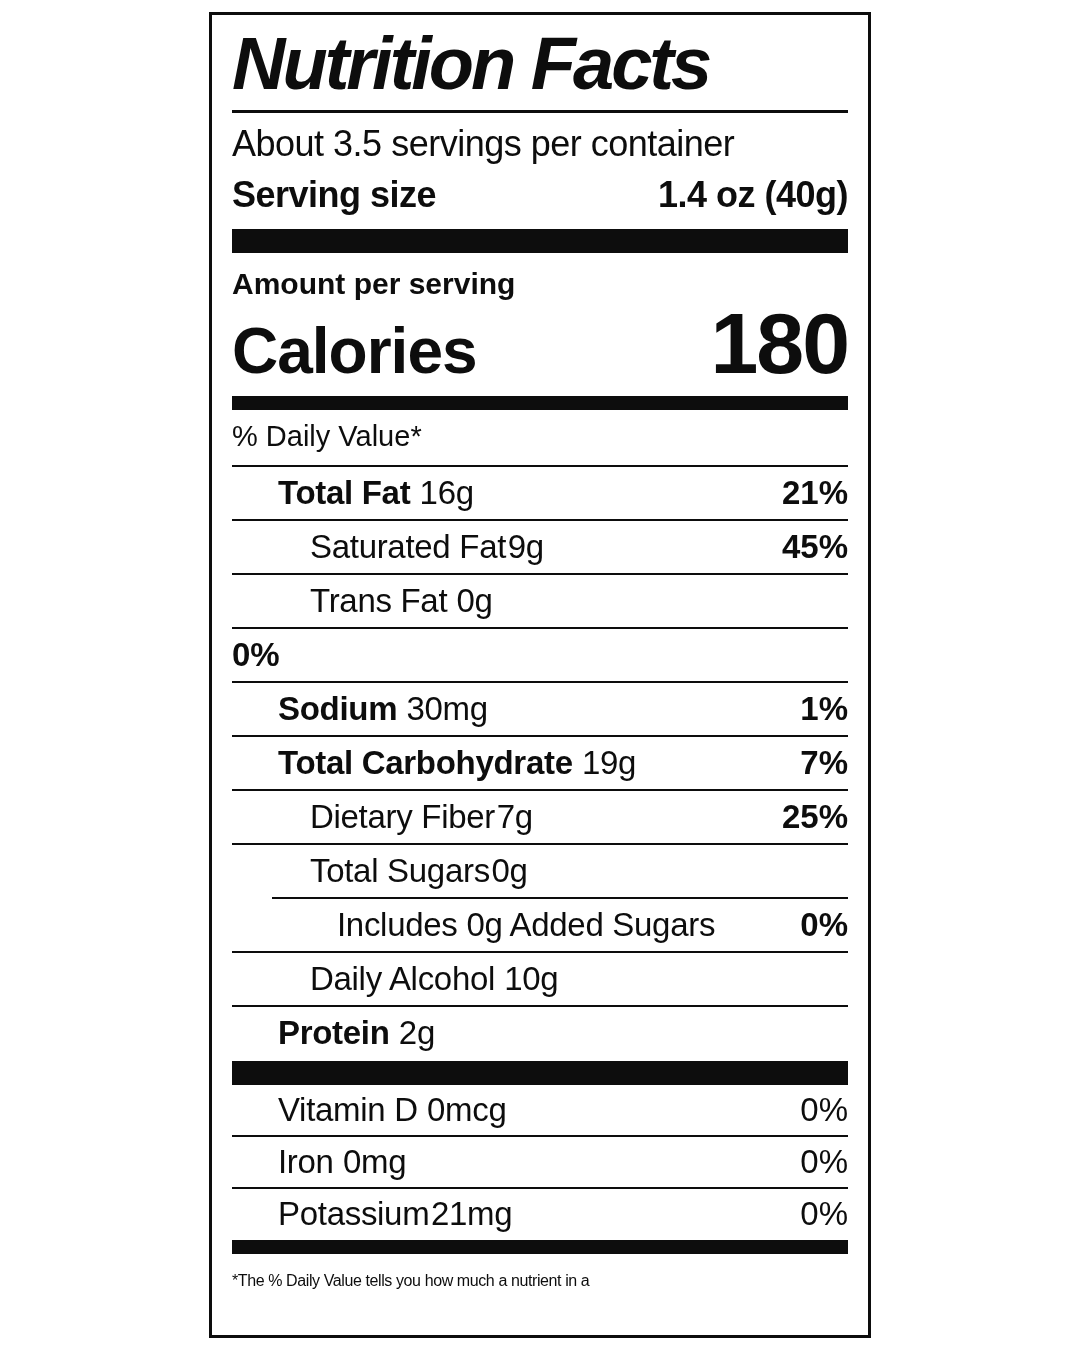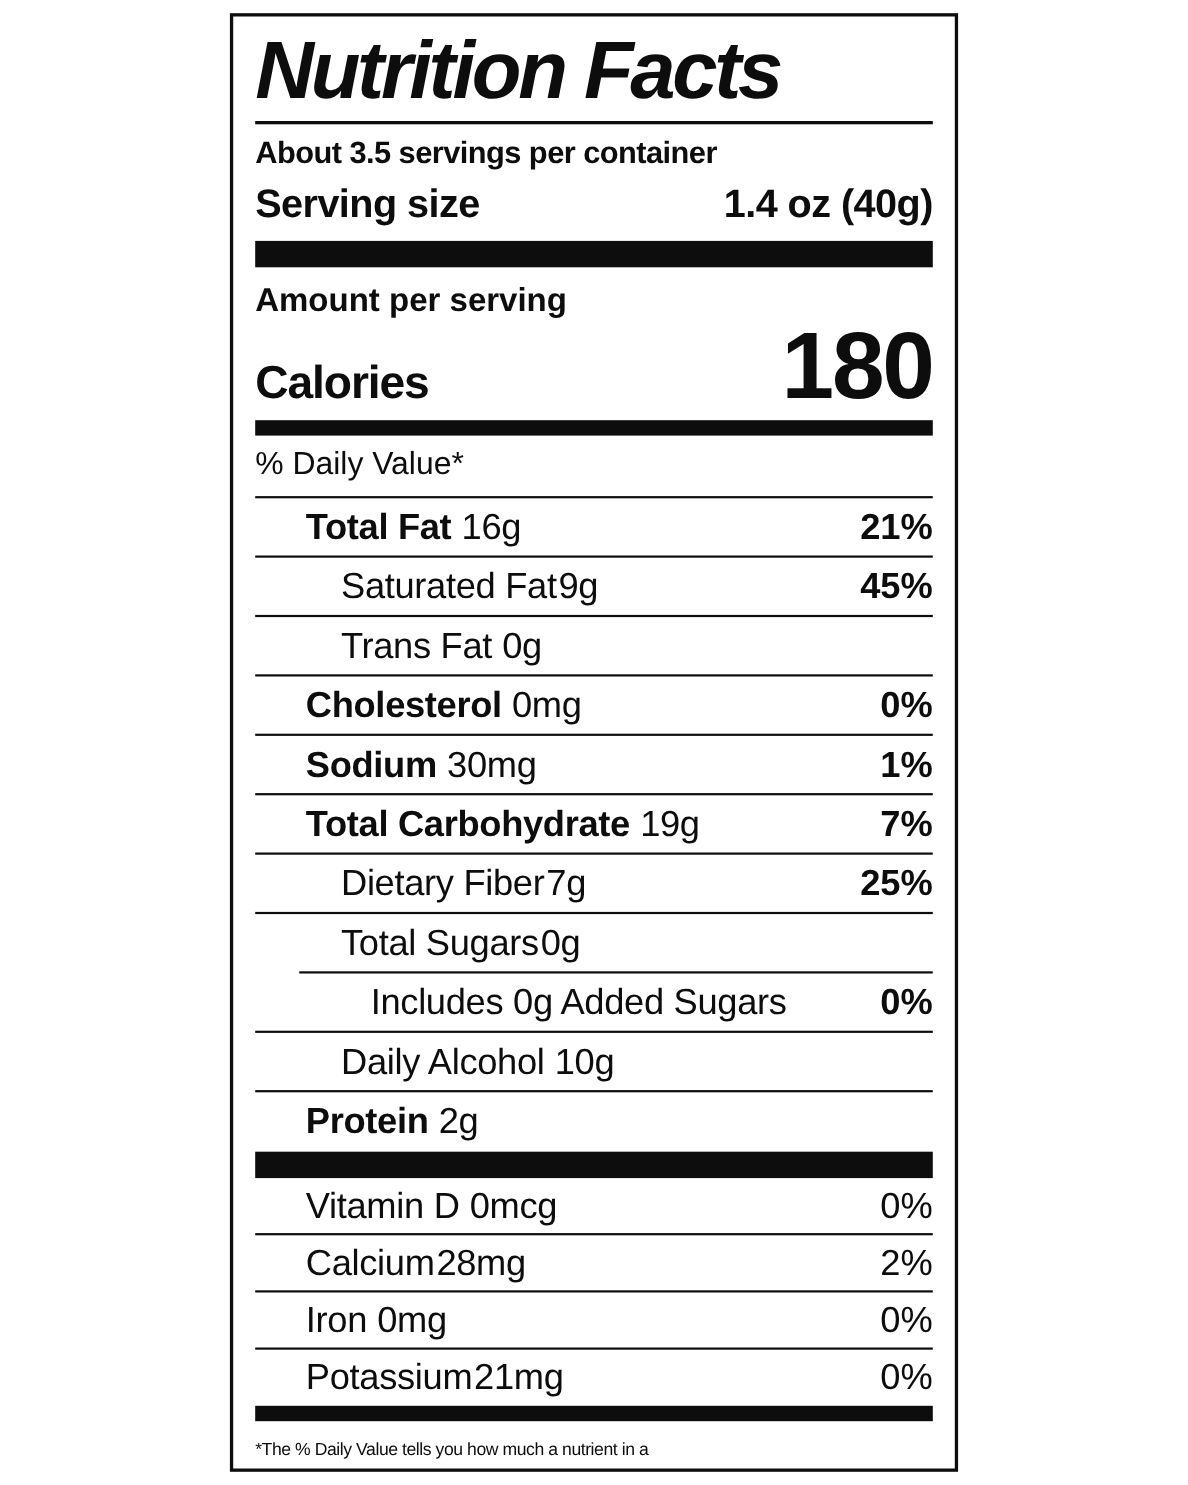--- a/index.html
+++ b/index.html
@@ -18,35 +18,35 @@
     padding:10px 20px 10px 20px;
     overflow:hidden;
   }
 
   .nf-title{
     font-size:74px;font-weight:bold;letter-spacing:-3px;
     line-height:1.05;white-space:nowrap;font-style:italic;
   }
   .rule-title{height:3px;background:var(--ink);margin:7px 0 8px 0;}
 
-  .servings-line{font-size:28px;font-weight:bold;letter-spacing:-0.5px;line-height:1.25;}
+  .servings-line{font-size:36px;font-weight:normal;letter-spacing:-0.5px;line-height:1.25;}
   .serving-size-row{
     display:flex;justify-content:space-between;align-items:baseline;
     font-size:36px;font-weight:bold;letter-spacing:-0.5px;margin-top:6px;line-height:1.25;gap:28px;
   }
 
   .bar-thick{height:24px;background:var(--ink);margin-top:12px;}
   .bar-medium{height:14px;background:var(--ink);}
 
   .amount-per-serving{font-size:30px;font-weight:bold;margin-top:14px;}
   .calories-row{
     display:flex;justify-content:space-between;align-items:baseline;
     margin-top:2px;margin-bottom:8px;
   }
-  .calories-label{font-size:42px;font-weight:bold;letter-spacing:-1px;}
+  .calories-label{font-size:64px;font-weight:bold;letter-spacing:-1px;}
   .calories-value{font-size:86px;font-weight:bold;letter-spacing:-2px;line-height:0.95;}
 
   .dv-header{
     font-size:29px;font-weight:normal;text-align:left;
     padding:10px 0 12px 0;border-bottom:2px solid var(--ink);
   }
 
   .row{
     display:flex;justify-content:space-between;align-items:baseline;
     font-size:33px;line-height:1.0;
@@ -106,21 +106,20 @@
     <div class="row indent1">
       <span class="left"><span class="nm">Saturated Fat</span><span class="amt tight">9g</span></span>
       <span class="dv">45%</span>
     </div>
 
     <div class="row indent1">
       <span class="left"><span class="nm">Trans Fat</span><span class="amt">0g</span></span>
     </div>
 
     <div class="row bold">
-      <span class="left"><span class="nm">Cholesterol</span><span class="amt">0mg</span></span>
       <span class="dv">0%</span>
     </div>
 
     <div class="row bold">
       <span class="left"><span class="nm">Sodium</span><span class="amt">30mg</span></span>
       <span class="dv">1%</span>
     </div>
 
     <div class="row bold">
       <span class="left"><span class="nm">Total Carbohydrate</span><span class="amt">19g</span></span>
@@ -150,24 +149,20 @@
       <span class="left"><span class="nm">Protein</span><span class="amt">2g</span></span>
     </div>
 
     <div class="bar-thick" style="margin-top:2px;"></div>
 
     <div class="row vit-row no-border">
       <span class="left"><span class="nm">Vitamin D</span><span class="amt">0mcg</span></span>
       <span class="dv reg">0%</span>
     </div>
 
-    <div class="row vit-row">
-      <span class="left"><span class="nm">Calcium</span><span class="amt tight">28mg</span></span>
-      <span class="dv reg">2%</span>
-    </div>
 
     <div class="row vit-row">
       <span class="left"><span class="nm">Iron</span><span class="amt">0mg</span></span>
       <span class="dv reg">0%</span>
     </div>
 
     <div class="row vit-row">
       <span class="left"><span class="nm">Potassium</span><span class="amt tight">21mg</span></span>
       <span class="dv reg">0%</span>
     </div>

